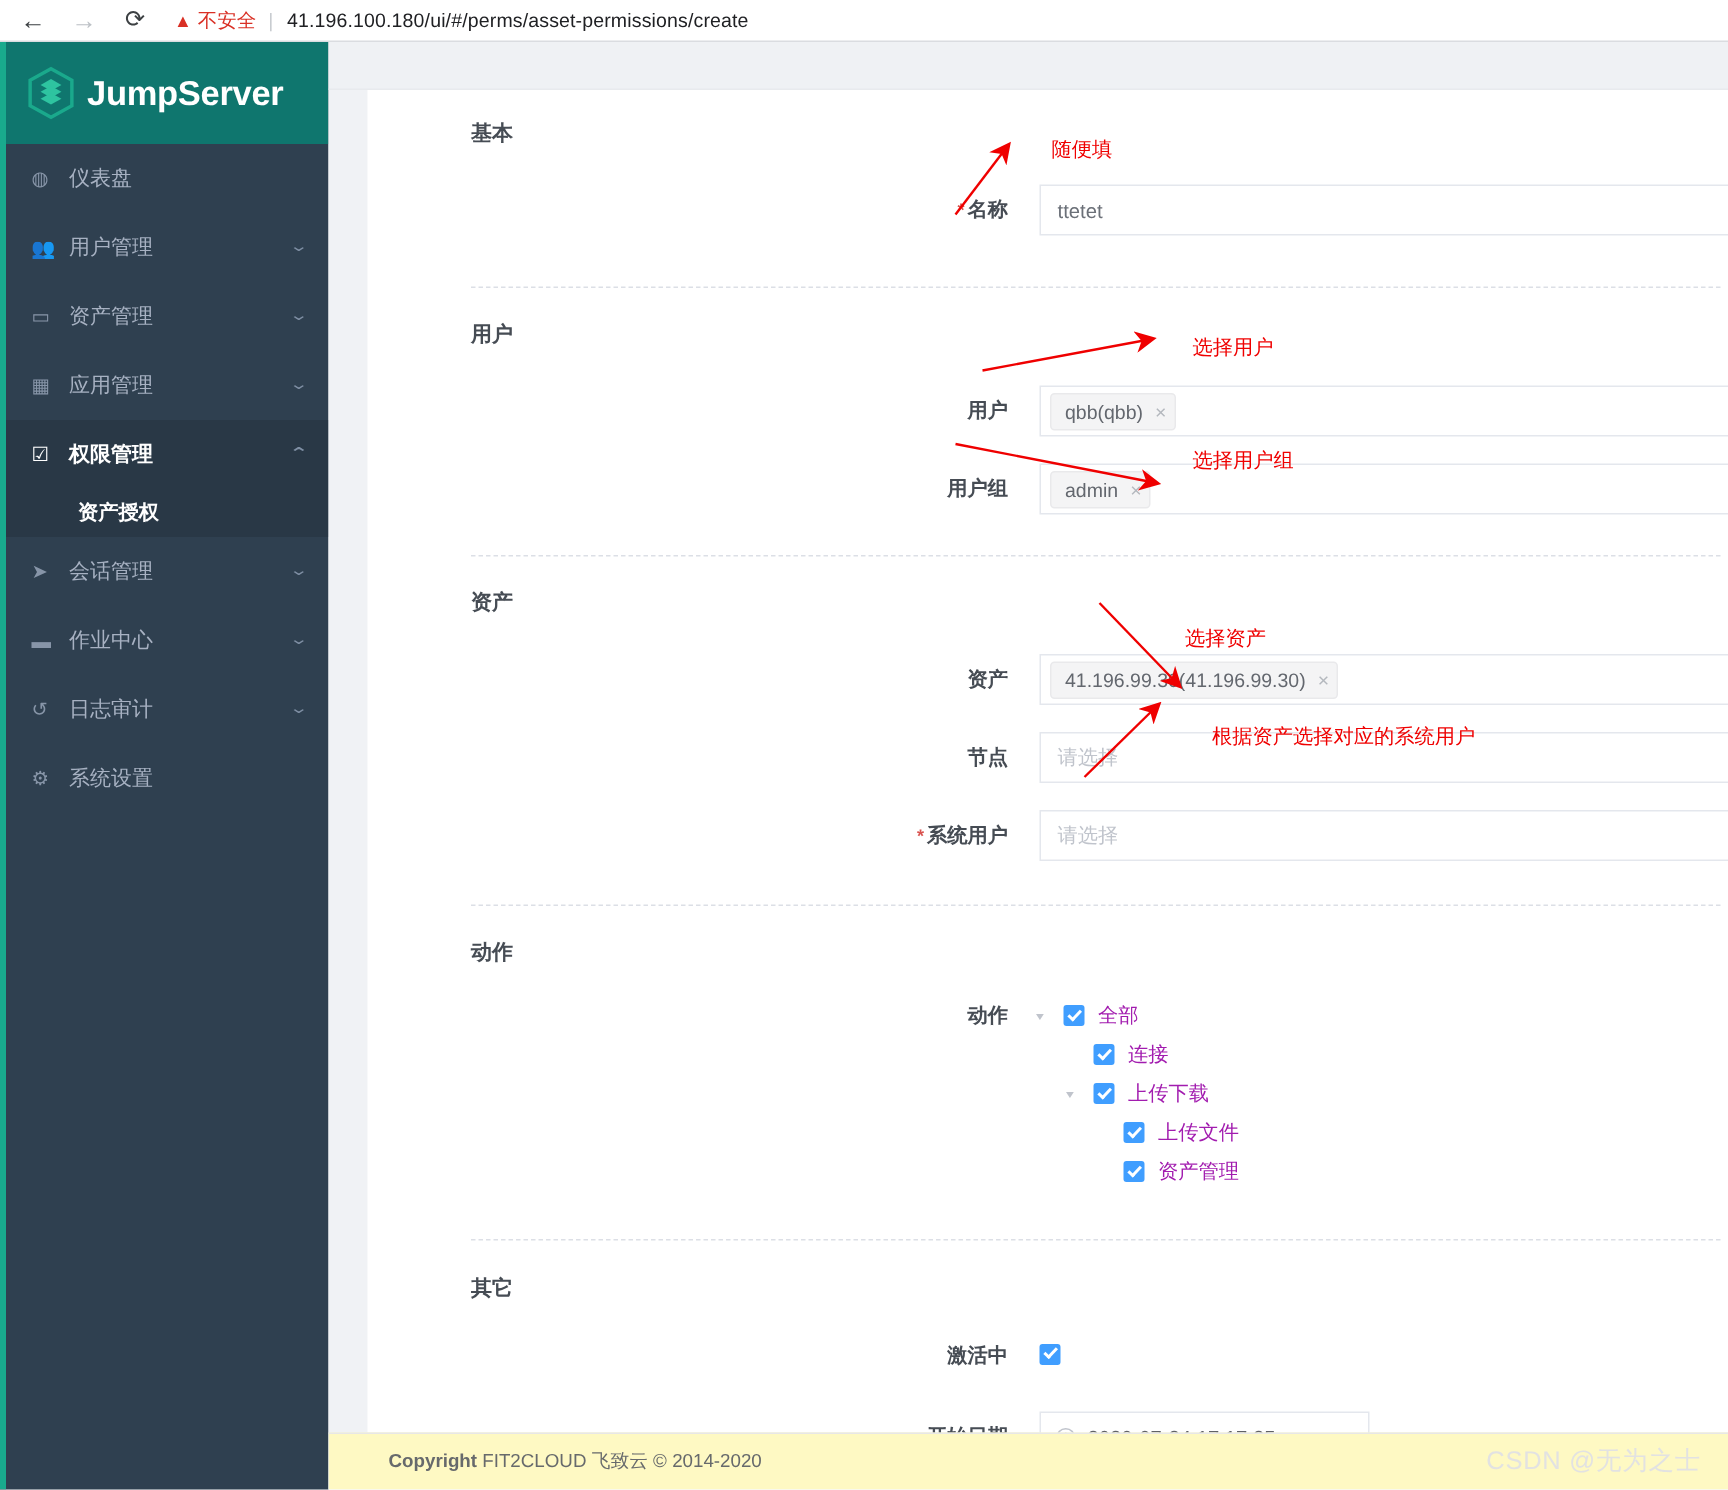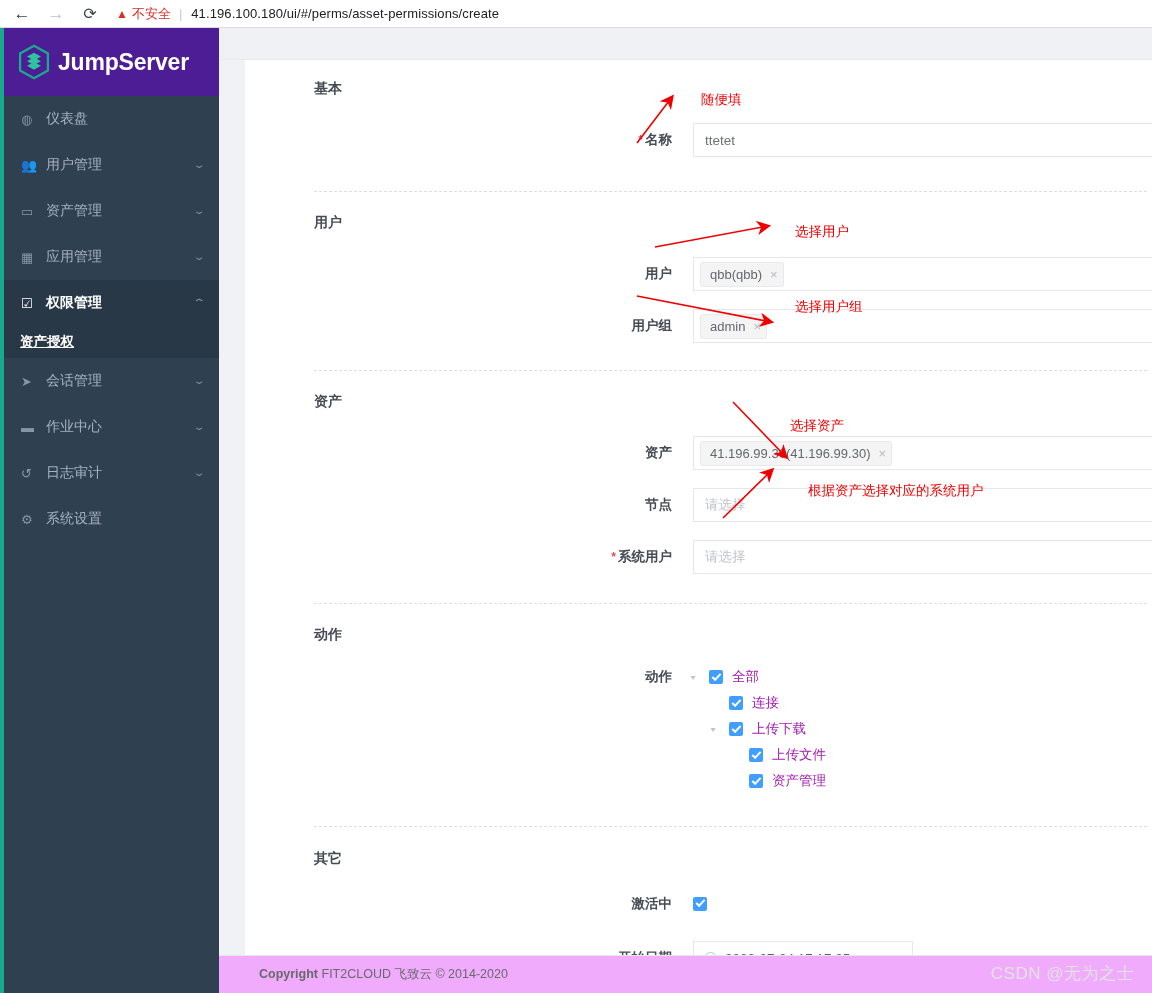--- a/index.html
+++ b/index.html
@@ -36,21 +36,21 @@
   
   .app { position: absolute; left: 0; top: 28px; width: 1152px; height: 965px; }
 
   
   .sidebar {
     position: absolute; left: 0; top: 0; width: 219px; height: 965px;
     background: #2f4050; color: #a7b1c2; overflow: hidden;
   }
   .brand {
     height: 68px; display: flex; align-items: center; padding-left: 17px;
-    background: #4c1d95;
+    background: #0f766e;
   }
   .brand-logo { width: 34px; height: 36px; flex: none; }
   .brand-name {
     color: #ffffff; font-size: 23px; font-weight: bold; margin-left: 7px;
     letter-spacing: -.2px;
   }
   .nav { padding-top: 0; }
   .nav-item {
     height: 46px; display: flex; align-items: center; padding-left: 21px;
     padding-right: 16px; font-size: 14px; color: #a7b1c2; position: relative;
@@ -65,41 +65,41 @@
     transform: scaleX(1.6); line-height: 1;
   }
   .nav-group.active { background: #293846; }
   .nav-group.active::before {
     content: ""; position: absolute; left: 0; top: 0; bottom: 0;
     width: 4px; background: #19aa8d;
   }
   .nav-group.active > .nav-item { color: #ffffff; font-weight: bold; }
   .nav-group.active > .nav-item .ico { color: #ffffff; }
   .sub-item {
-    height: 32px; display: flex; align-items: center; padding-left: 20px;
-    font-size: 13.5px; color: #93a0b2; text-decoration: underline;
+    height: 32px; display: flex; align-items: center; padding-left: 52px;
+    font-size: 13.5px; color: #93a0b2;
   }
   .sub-item.selected { color: #ffffff; font-weight: bold; }
 
   
   .content {
     position: absolute; left: 219px; top: 0; width: 933px; height: 965px;
     background: #f0f2f5; overflow: hidden;
   }
   .topstrip {
     position: absolute; left: 0; top: 0; width: 933px; height: 32px;
     background: #eff1f4; border-bottom: 1px solid #e8eaed;
   }
   .card {
     position: absolute; left: 26px; top: 32px; width: 920px; height: 895px;
     background: #ffffff;
   }
   .footer {
     position: absolute; left: 0; bottom: 0; width: 933px; height: 38px;
-    background: #f0abfc; border-top: 1px solid #e7e7e7;
+    background: #fef9c3; border-top: 1px solid #e7e7e7;
     display: flex; align-items: center; padding-left: 40px;
     font-size: 12.5px; color: #676a6c;
   }
   .footer b { font-weight: bold; }
   .watermark {
     position: absolute; right: 18px; bottom: 8px; font-size: 17px;
     color: #e2e2e2; letter-spacing: .5px; user-select: none;
   }
 
   

